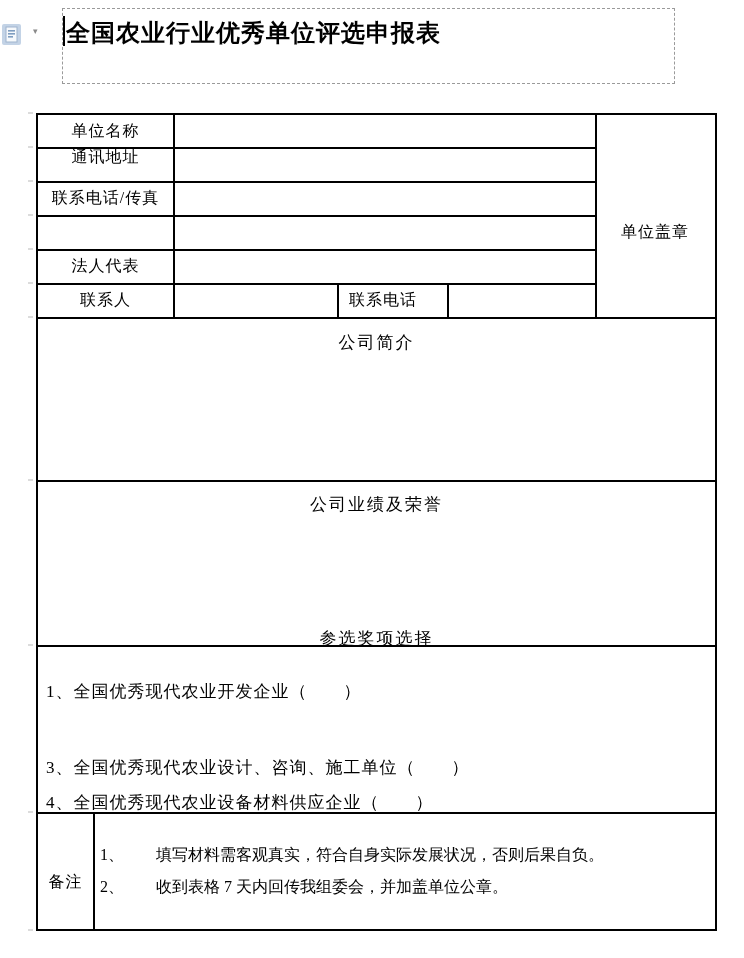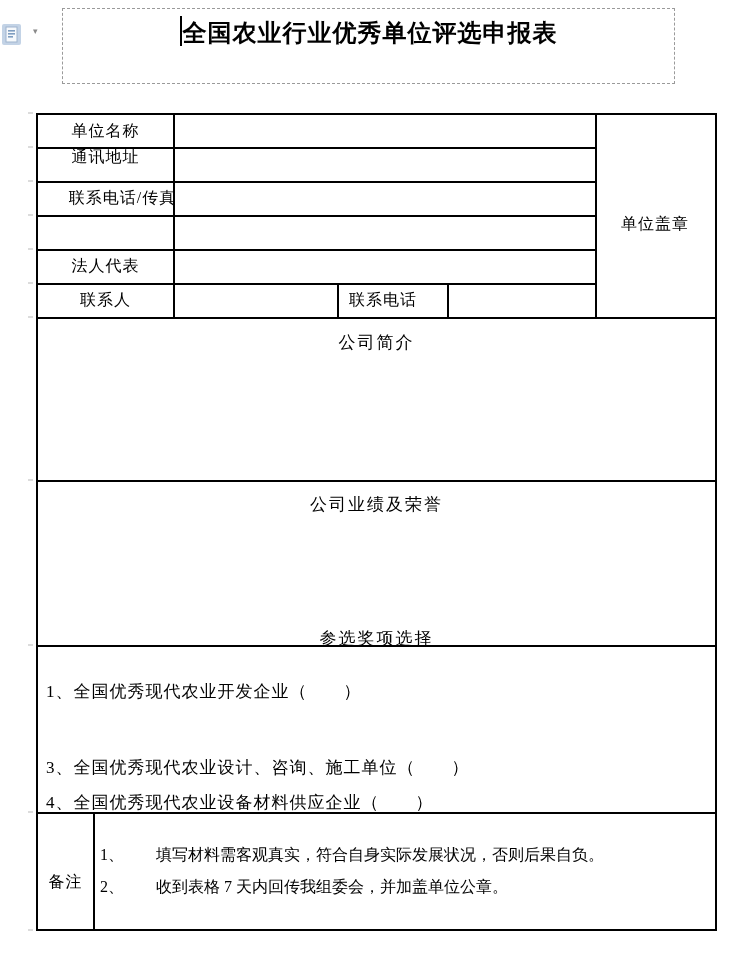--- a/index.html
+++ b/index.html
@@ -8,21 +8,21 @@
     font-family:"Liberation Serif","DejaVu Serif",serif;color:#000;
     overflow:hidden;
   }
   
   .paste-btn{position:absolute;left:2px;top:24px;width:20px;height:22px;cursor:pointer;}
   .paste-arrow{position:absolute;left:33px;top:26px;font-size:9px;color:#8a8a8a;
     font-family:"DejaVu Sans",sans-serif;cursor:pointer;line-height:10px;}
   
   .title-frame{
     position:absolute;left:62px;top:8px;width:613px;height:76px;
-    border:1px dashed #9a9a9a;box-sizing:border-box;text-align:center;
+    border:1px dashed #9a9a9a;box-sizing:border-box;text-align:left;
   }
   .doc-title{
     margin-top:7px;font-family:"Liberation Sans","DejaVu Sans",sans-serif;
     font-weight:bold;font-size:24px;letter-spacing:1px;display:inline-block;
   }
   .caret{display:inline-block;width:2px;height:30px;background:#000;
     vertical-align:-5px;margin-right:1px;}
   
   .form-table{
     position:absolute;left:36px;top:113px;width:681px;height:818px;
@@ -96,34 +96,34 @@
   <div class="hline" style="top:697px;left:0;width:677px"></div>
 
   <div class="vline" style="left:135px;top:0;height:204px"></div>
   <div class="vline" style="left:557px;top:0;height:204px"></div>
   <div class="vline" style="left:299px;top:168px;height:34px"></div>
   <div class="vline" style="left:409px;top:168px;height:34px"></div>
   <div class="vline" style="left:55px;top:697px;height:117px"></div>
 
   <div class="cell-label" style="left:0;top:0;width:135px;height:32px">单位名称</div>
   <div class="cell-label" style="left:0;top:32px;width:135px;height:20px">通讯地址</div>
-  <div class="cell-label" style="left:17px;top:66px;width:135px;height:34px">联系电话/传真</div>
+  <div class="cell-label" style="left:0;top:66px;width:135px;height:34px">联系电话/传真</div>
   <div class="cell-label" style="left:0;top:168px;width:135px;height:34px">联系人</div>
   <div class="cell-label" style="left:0;top:134px;width:135px;height:34px">法人代表</div>
   <div class="cell-label" style="left:299px;top:168px;width:92px;height:34px">联系电话</div>
 
   <div class="hotspot" style="left:137px;top:0;width:420px;height:32px"></div>
   <div class="hotspot" style="left:137px;top:34px;width:420px;height:32px"></div>
   <div class="hotspot" style="left:137px;top:68px;width:420px;height:32px"></div>
   <div class="hotspot" style="left:137px;top:102px;width:420px;height:32px"></div>
   <div class="hotspot" style="left:137px;top:136px;width:420px;height:32px"></div>
   <div class="hotspot" style="left:137px;top:170px;width:162px;height:32px"></div>
   <div class="hotspot" style="left:411px;top:170px;width:146px;height:32px"></div>
 
-  <div class="cell-label" style="left:557px;top:8px;width:120px;height:202px">单位盖章</div>
+  <div class="cell-label" style="left:557px;top:16px;width:120px;height:202px">单位盖章</div>
 
   <div class="section-title" style="top:216px">公司简介</div>
   <div class="hotspot" style="left:0;top:236px;width:677px;height:127px"></div>
 
   <div class="section-title" style="top:378px">公司业绩及荣誉</div>
   <div class="hotspot" style="left:0;top:400px;width:677px;height:128px"></div>
 
   <div class="section-title" style="top:512px">参选奖项选择</div>
   <div class="award-item" style="top:565px">1、全国优秀现代农业开发企业（　　）</div>
   <div class="award-item" style="top:641px">3、全国优秀现代农业设计、咨询、施工单位（　　）</div>

